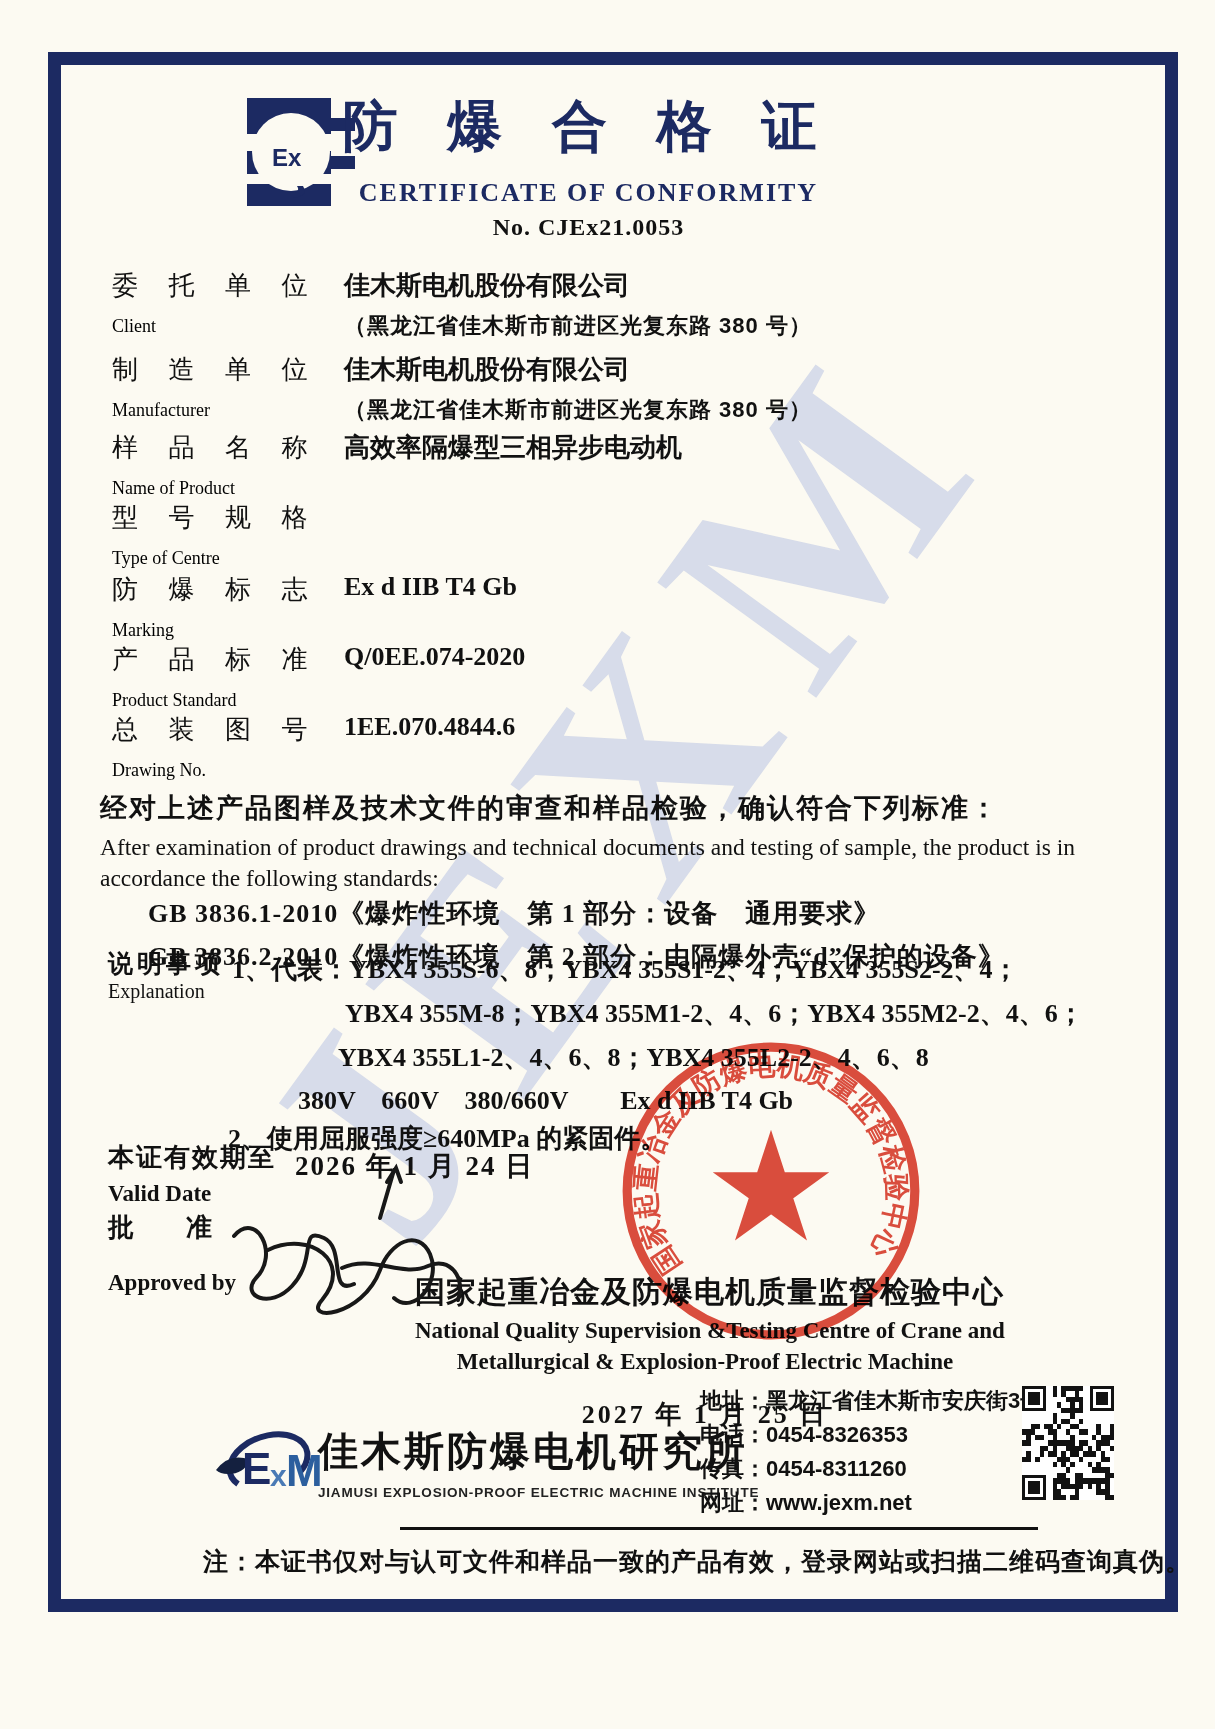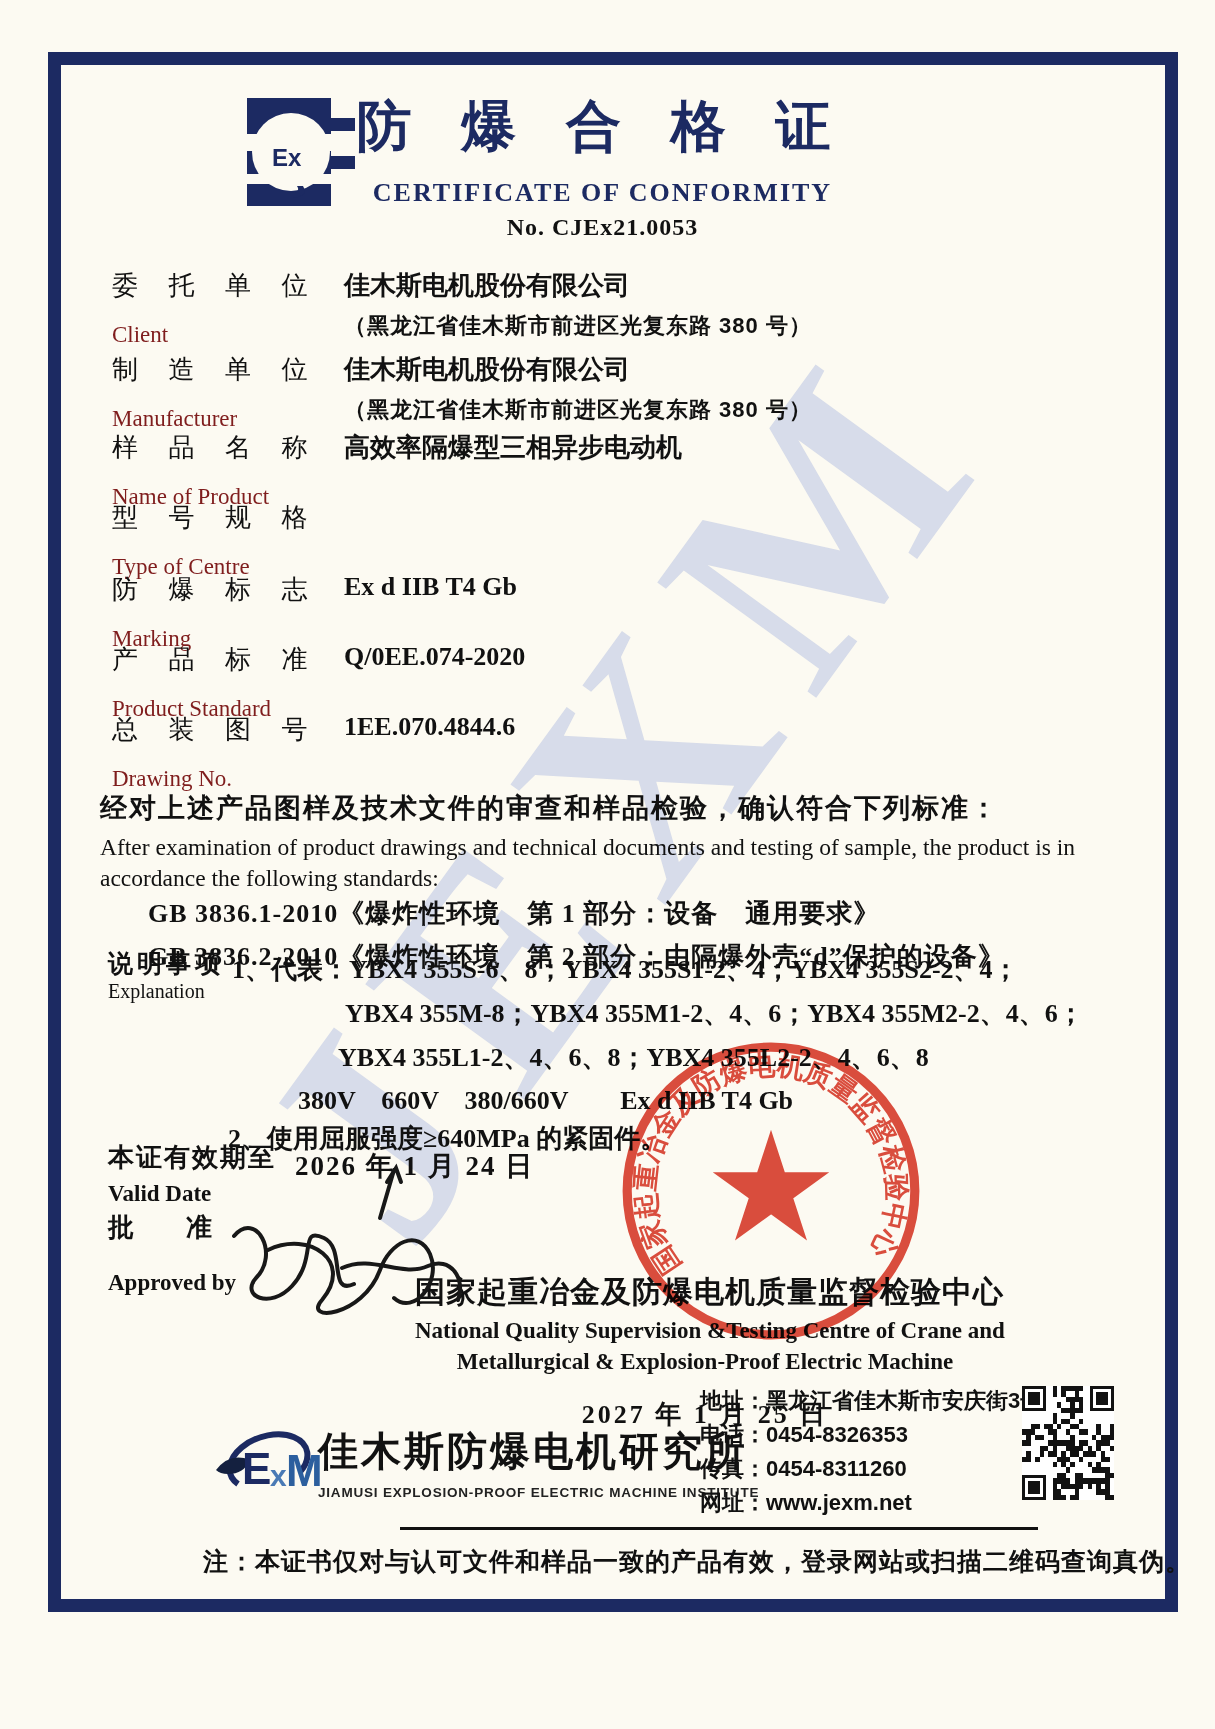--- a/index.html
+++ b/index.html
@@ -5,29 +5,29 @@
   html,body{margin:0;padding:0;background:#e8e6e0;}
   .page{position:relative;width:1215px;height:1729px;margin:0 auto;background:#fcfaf2;
         font-family:"Liberation Serif","DejaVu Serif",serif;color:#111;overflow:hidden;}
   .frame{position:absolute;left:48px;top:52px;width:1130px;height:1560px;
          border:13px solid #1c2a62;box-sizing:border-box;z-index:1;}
   .wm{position:absolute;left:625px;top:790px;z-index:0;transform:translate(-50%,-50%) rotate(-54deg);
       font-size:300px;font-weight:bold;letter-spacing:40px;color:rgba(178,189,226,0.5);
       font-family:"Liberation Serif",serif;white-space:nowrap;}
   .z{position:absolute;z-index:2;}
   
-  .hdr{left:330px;top:90px;width:545px;text-align:center;}
+  .hdr{left:316px;top:90px;width:545px;text-align:center;}
   .title-cn{font-size:55px;font-weight:bold;color:#1c2a62;letter-spacing:18px;white-space:nowrap;}
   .title-en{margin-top:14px;font-size:26px;font-weight:bold;color:#1c2a62;letter-spacing:2px;white-space:nowrap;}
   .cert-no{margin-top:6px;font-size:24px;font-weight:bold;color:#111;letter-spacing:1px;}
   
   .field{position:absolute;left:112px;width:1010px;z-index:2;}
   .fl{display:inline-block;width:228px;vertical-align:top;}
   .fl .cn{font-size:26px;letter-spacing:12px;color:#111;white-space:nowrap;}
-  .fl .en{font-size:23px;margin-top:19px;color:#7f1d1d;}
+  .fl .en{font-size:18px;margin-top:13px;color:#000000;}
   .fv{display:inline-block;vertical-align:top;}
   .fv .val{font-size:26px;font-weight:bold;white-space:nowrap;}
   .fv .note{font-size:22px;margin-top:8px;white-space:nowrap;}
   .f0{top:268px}.f1{top:352px}.f2{top:430px}.f3{top:500px}.f4{top:572px}.f5{top:642px}.f6{top:712px}
   
   .stmt{left:100px;top:790px;width:1020px;}
   .stmt .cn{font-size:27px;font-weight:600;letter-spacing:2px;}
   .stmt .en{font-size:23.5px;margin-top:6px;line-height:1.32;}
   .std0{left:148px;top:896px;font-size:26px;letter-spacing:1px;font-weight:600;white-space:nowrap;text-align:center;}
   .std1{left:148px;top:939px;font-size:26px;letter-spacing:1px;font-weight:600;white-space:nowrap;}

